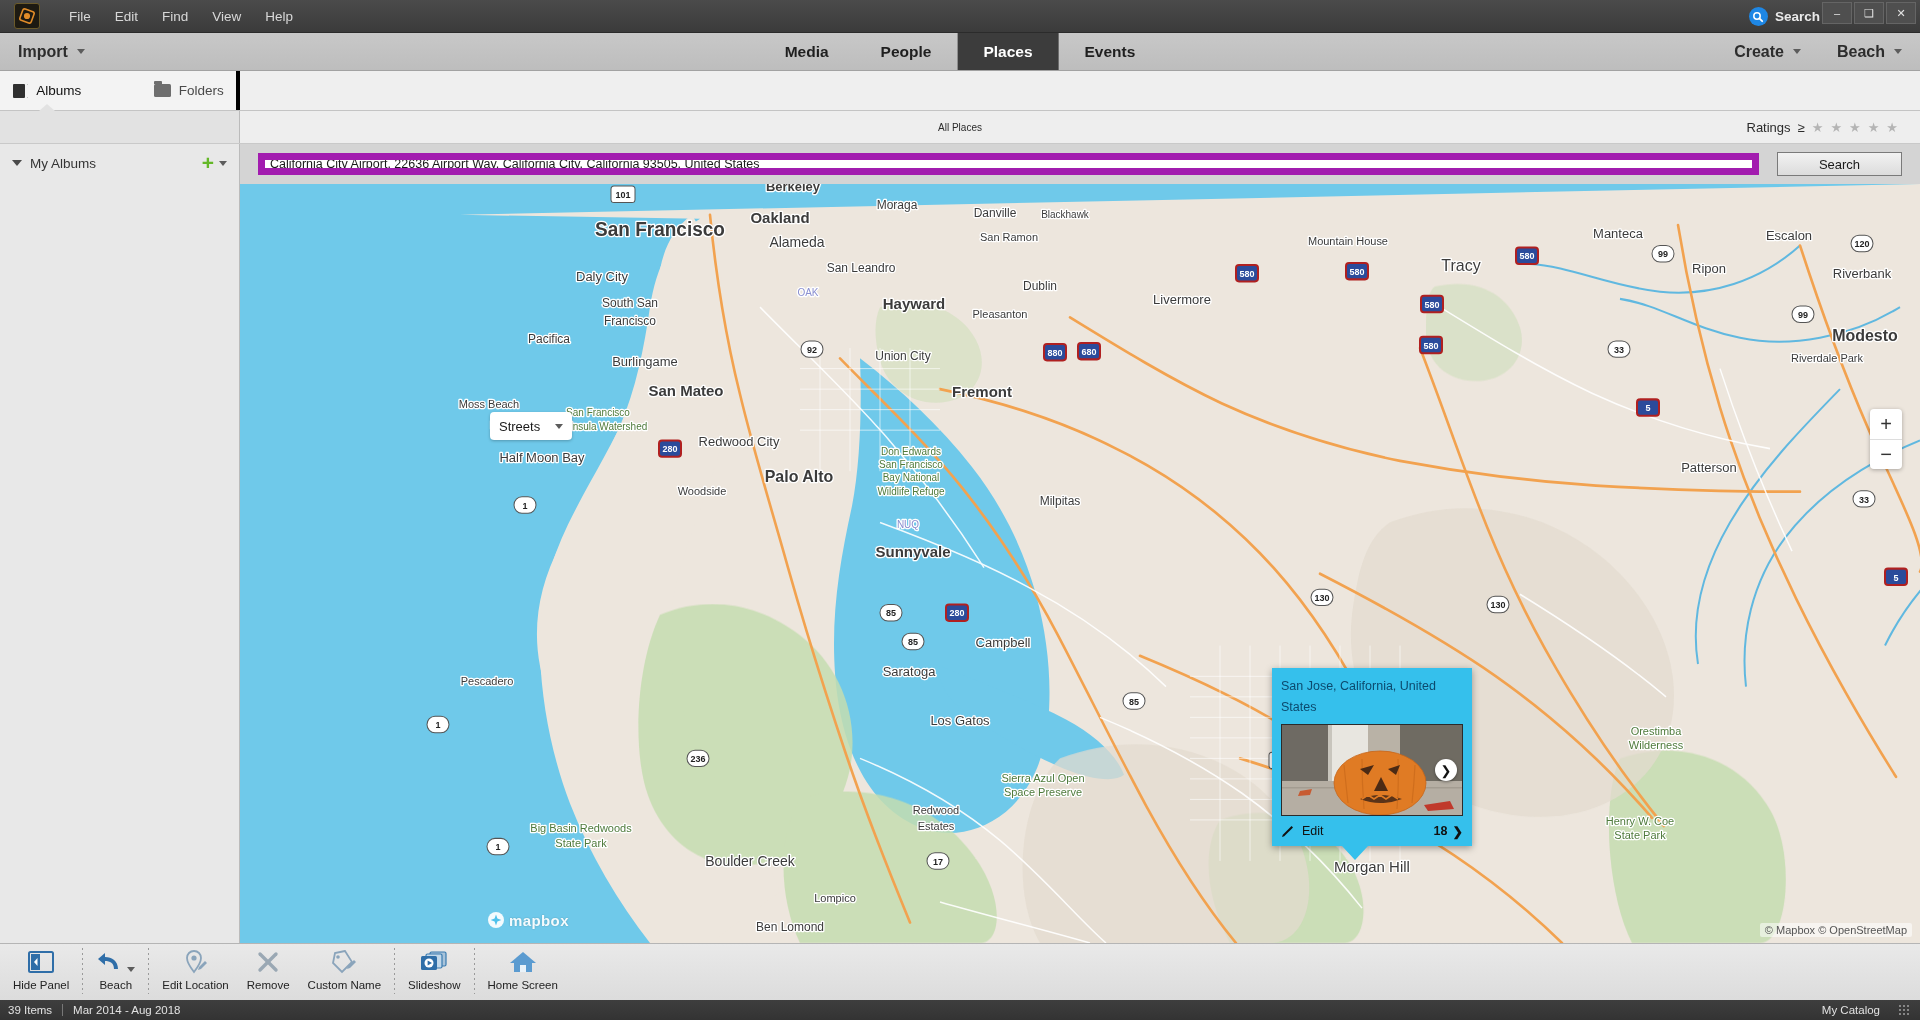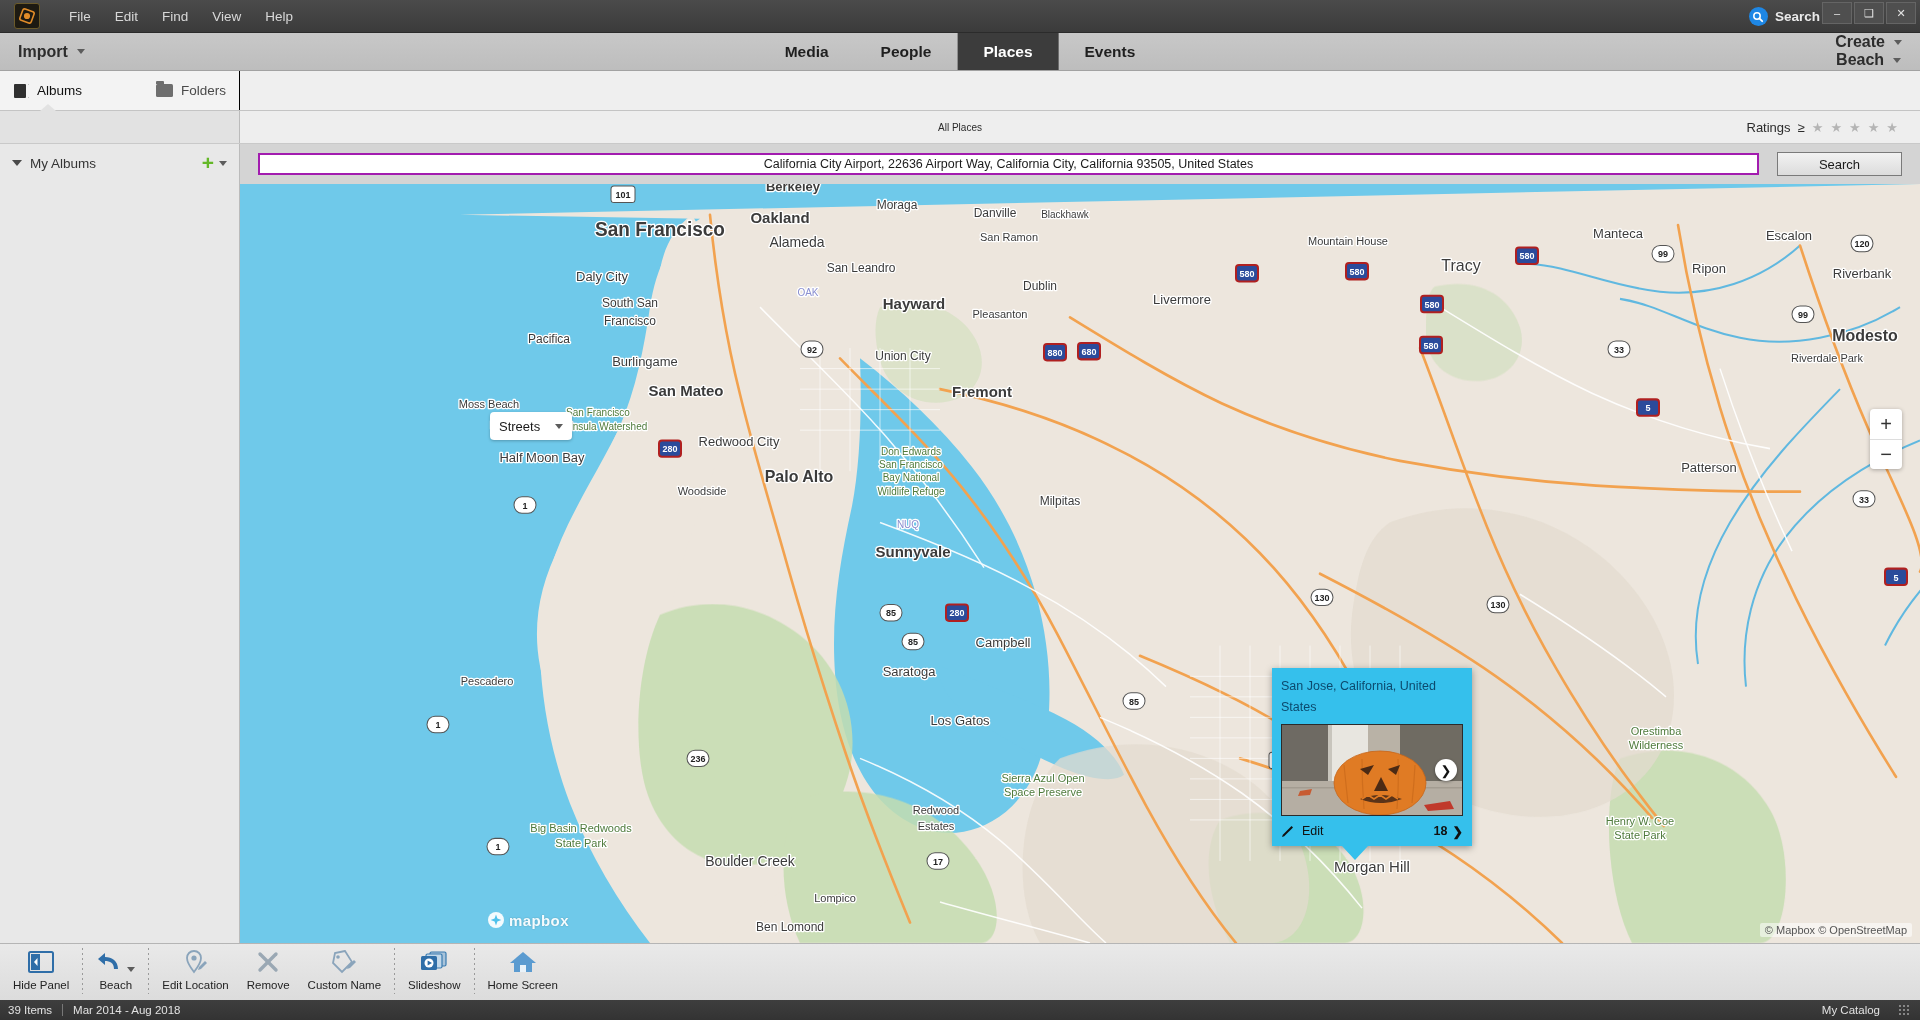--- a/index.html
+++ b/index.html
@@ -26,27 +26,27 @@
   .mainbar { height:38px; background:linear-gradient(180deg,#c8c8c8,#bdbdbd);
     display:flex; align-items:stretch; position:relative; border-bottom:1px solid #a2a2a2; }
   .importbtn { display:flex; align-items:center; gap:9px; padding:0 18px; color:#2d2d2d;
     font-size:16px; font-weight:bold; cursor:default; }
   .caret { width:0;height:0;border-left:4.5px solid transparent;border-right:4.5px solid transparent;
     border-top:5px solid #5c5c5c; }
   .centertabs { position:absolute; left:50%; transform:translateX(-50%); display:flex; height:100%; }
   .ctab { padding:0 26px; display:flex; align-items:center; font-size:15.5px; font-weight:bold;
     color:#1f1f1f; cursor:default; }
   .ctab.active { background:#3c3c3c; color:#fff; }
-  .rightacts { margin-left:auto; display:flex; align-items:center;flex-direction:column; }
+  .rightacts { margin-left:auto; display:flex; align-items:center; }
   .ract { display:flex; align-items:center; gap:9px; padding:0 18px; color:#2d2d2d;
     font-size:16px; font-weight:bold; cursor:default; }
 
   
   .subrow { height:40px; background:#efefef; display:flex; border-bottom:1px solid #c4c4c4; }
-  .leftsub { width:240px; background:#f3f3f3; display:flex; border-right:1px solid #000000;gap:47px; }
+  .leftsub { width:240px; background:#f3f3f3; display:flex; border-right:4px solid #000000;gap:47px; }
   .lsitem { flex:1; display:flex; align-items:center; justify-content:center; gap:8px;
     font-size:13.5px; color:#4a4a4a; cursor:default; position:relative; }
   .lsitem.active { color:#111; }
   .lsitem.active::after { content:""; position:absolute; bottom:-1px; left:50%; transform:translateX(-50%);
     width:0;height:0;border-left:8px solid transparent;border-right:8px solid transparent;
     border-bottom:7px solid #e2e2e2; }
   .bookicon { width:15px;height:14px;background:#2f2f2f;border-radius:1px;
      box-shadow:inset -3px 0 0 #f3f3f3, inset -4px 0 0 #2f2f2f; }
   .foldericon { width:17px;height:13px;background:#6e6e6e;border-radius:1.5px; position:relative; }
   .foldericon::before{content:"";position:absolute;top:-3px;left:0;width:8px;height:3px;
@@ -76,22 +76,22 @@
   .tri { width:0;height:0;border-left:5px solid transparent;border-right:5px solid transparent;
      border-top:6px solid #4a4a4a; }
   .plusgrp { margin-left:auto; display:flex; align-items:center; gap:5px; }
   .plusic { color:#64b828; font-size:21px; font-weight:bold; line-height:12px; }
 
   .mainpane { flex:1; display:flex; flex-direction:column; background:#efefef; }
 
   
   .searchrow { height:40px; display:flex; align-items:center; gap:18px; padding:0 18px;
      background:#d4d4d4; }
-  .addrinput { flex:1; height:22px; border:2px solid #a21caf; background:#fff; font-size:12.5px;
-     padding:0 5px; color:#1a1a1a; font-family:"Liberation Sans",sans-serif; outline:none;text-align:center; }
+  .addrinput { flex:1; height:22px; border:7px solid #a21caf; background:#fff; font-size:12.5px;
+     padding:0 5px; color:#1a1a1a; font-family:"Liberation Sans",sans-serif; outline:none; }
   .searchbtn { width:125px; height:24px; background:linear-gradient(180deg,#f2f2f2,#dcdcdc);
      border:1px solid #7a7a7a; font-size:13px; color:#1a1a1a; cursor:default;
      font-family:"Liberation Sans",sans-serif; }
 
   
   .mapwrap { flex:1; position:relative; overflow:hidden; background:#67c5e8; }
   .mapsvg { position:absolute; inset:0; width:100%; height:100%; }
 
   .stylesel { position:absolute; left:250px; top:228px; width:82px; height:28px; background:#fff;
      border-radius:4px; display:flex; align-items:center; justify-content:space-between;

